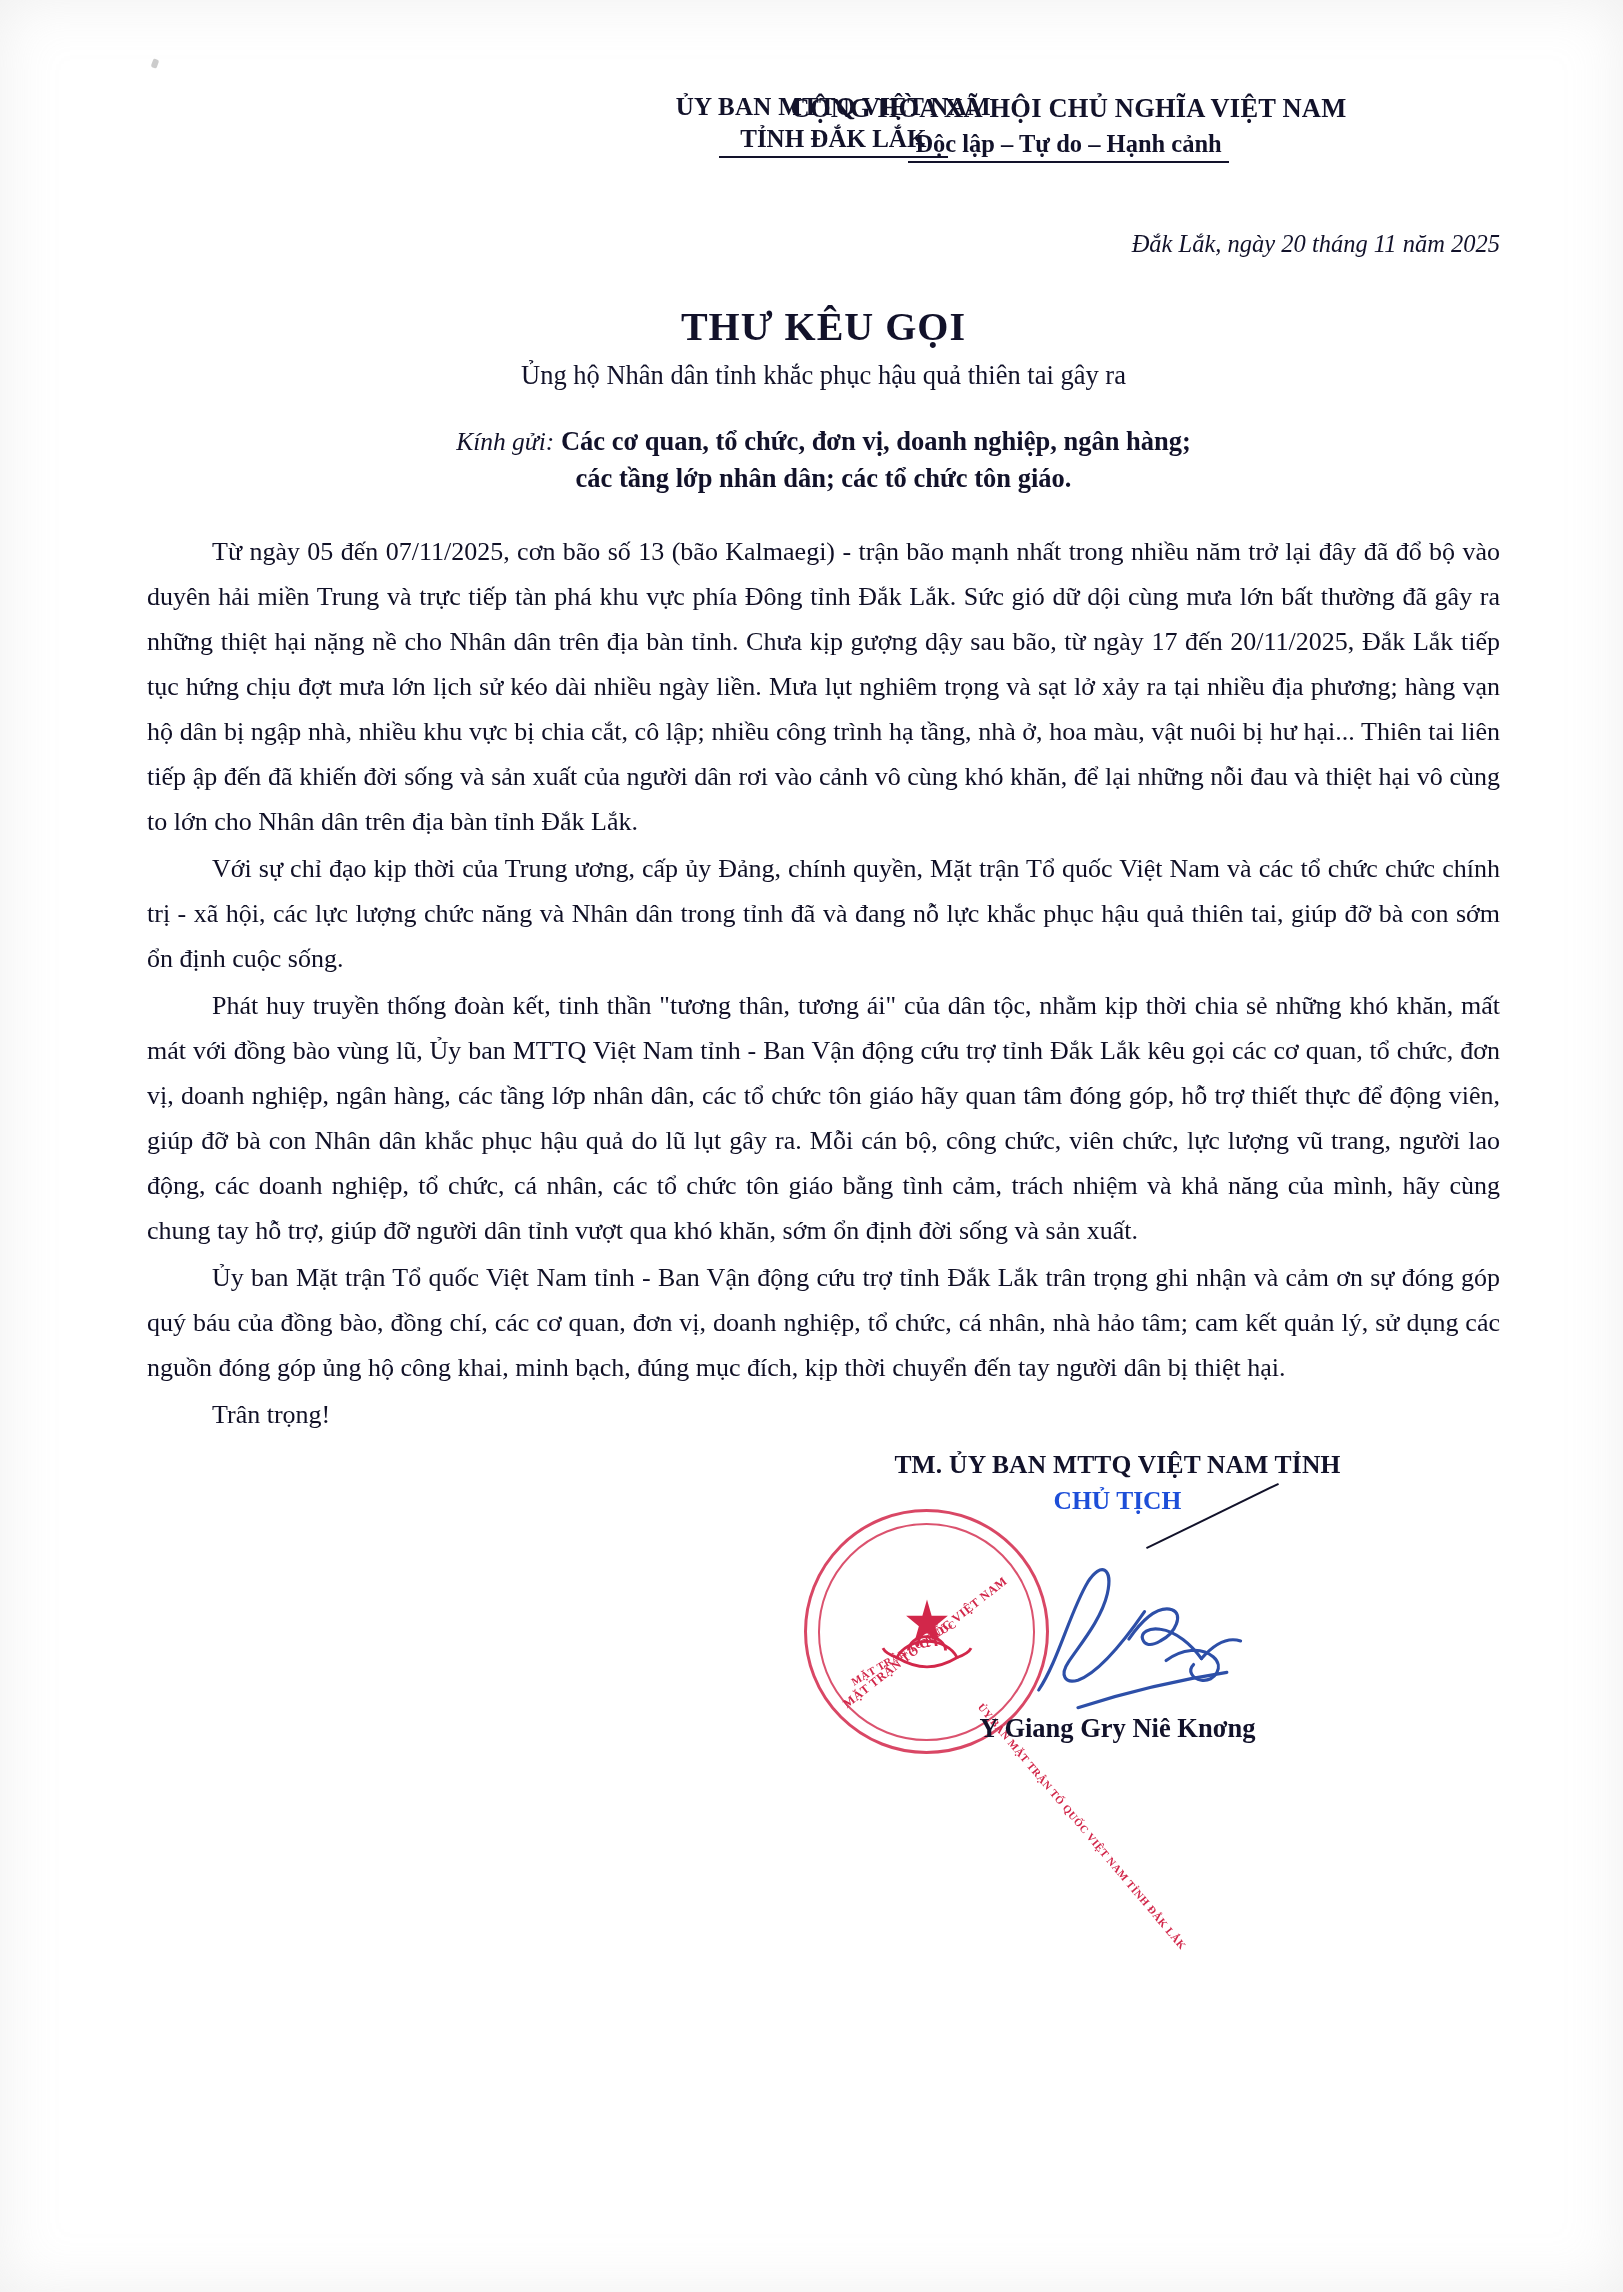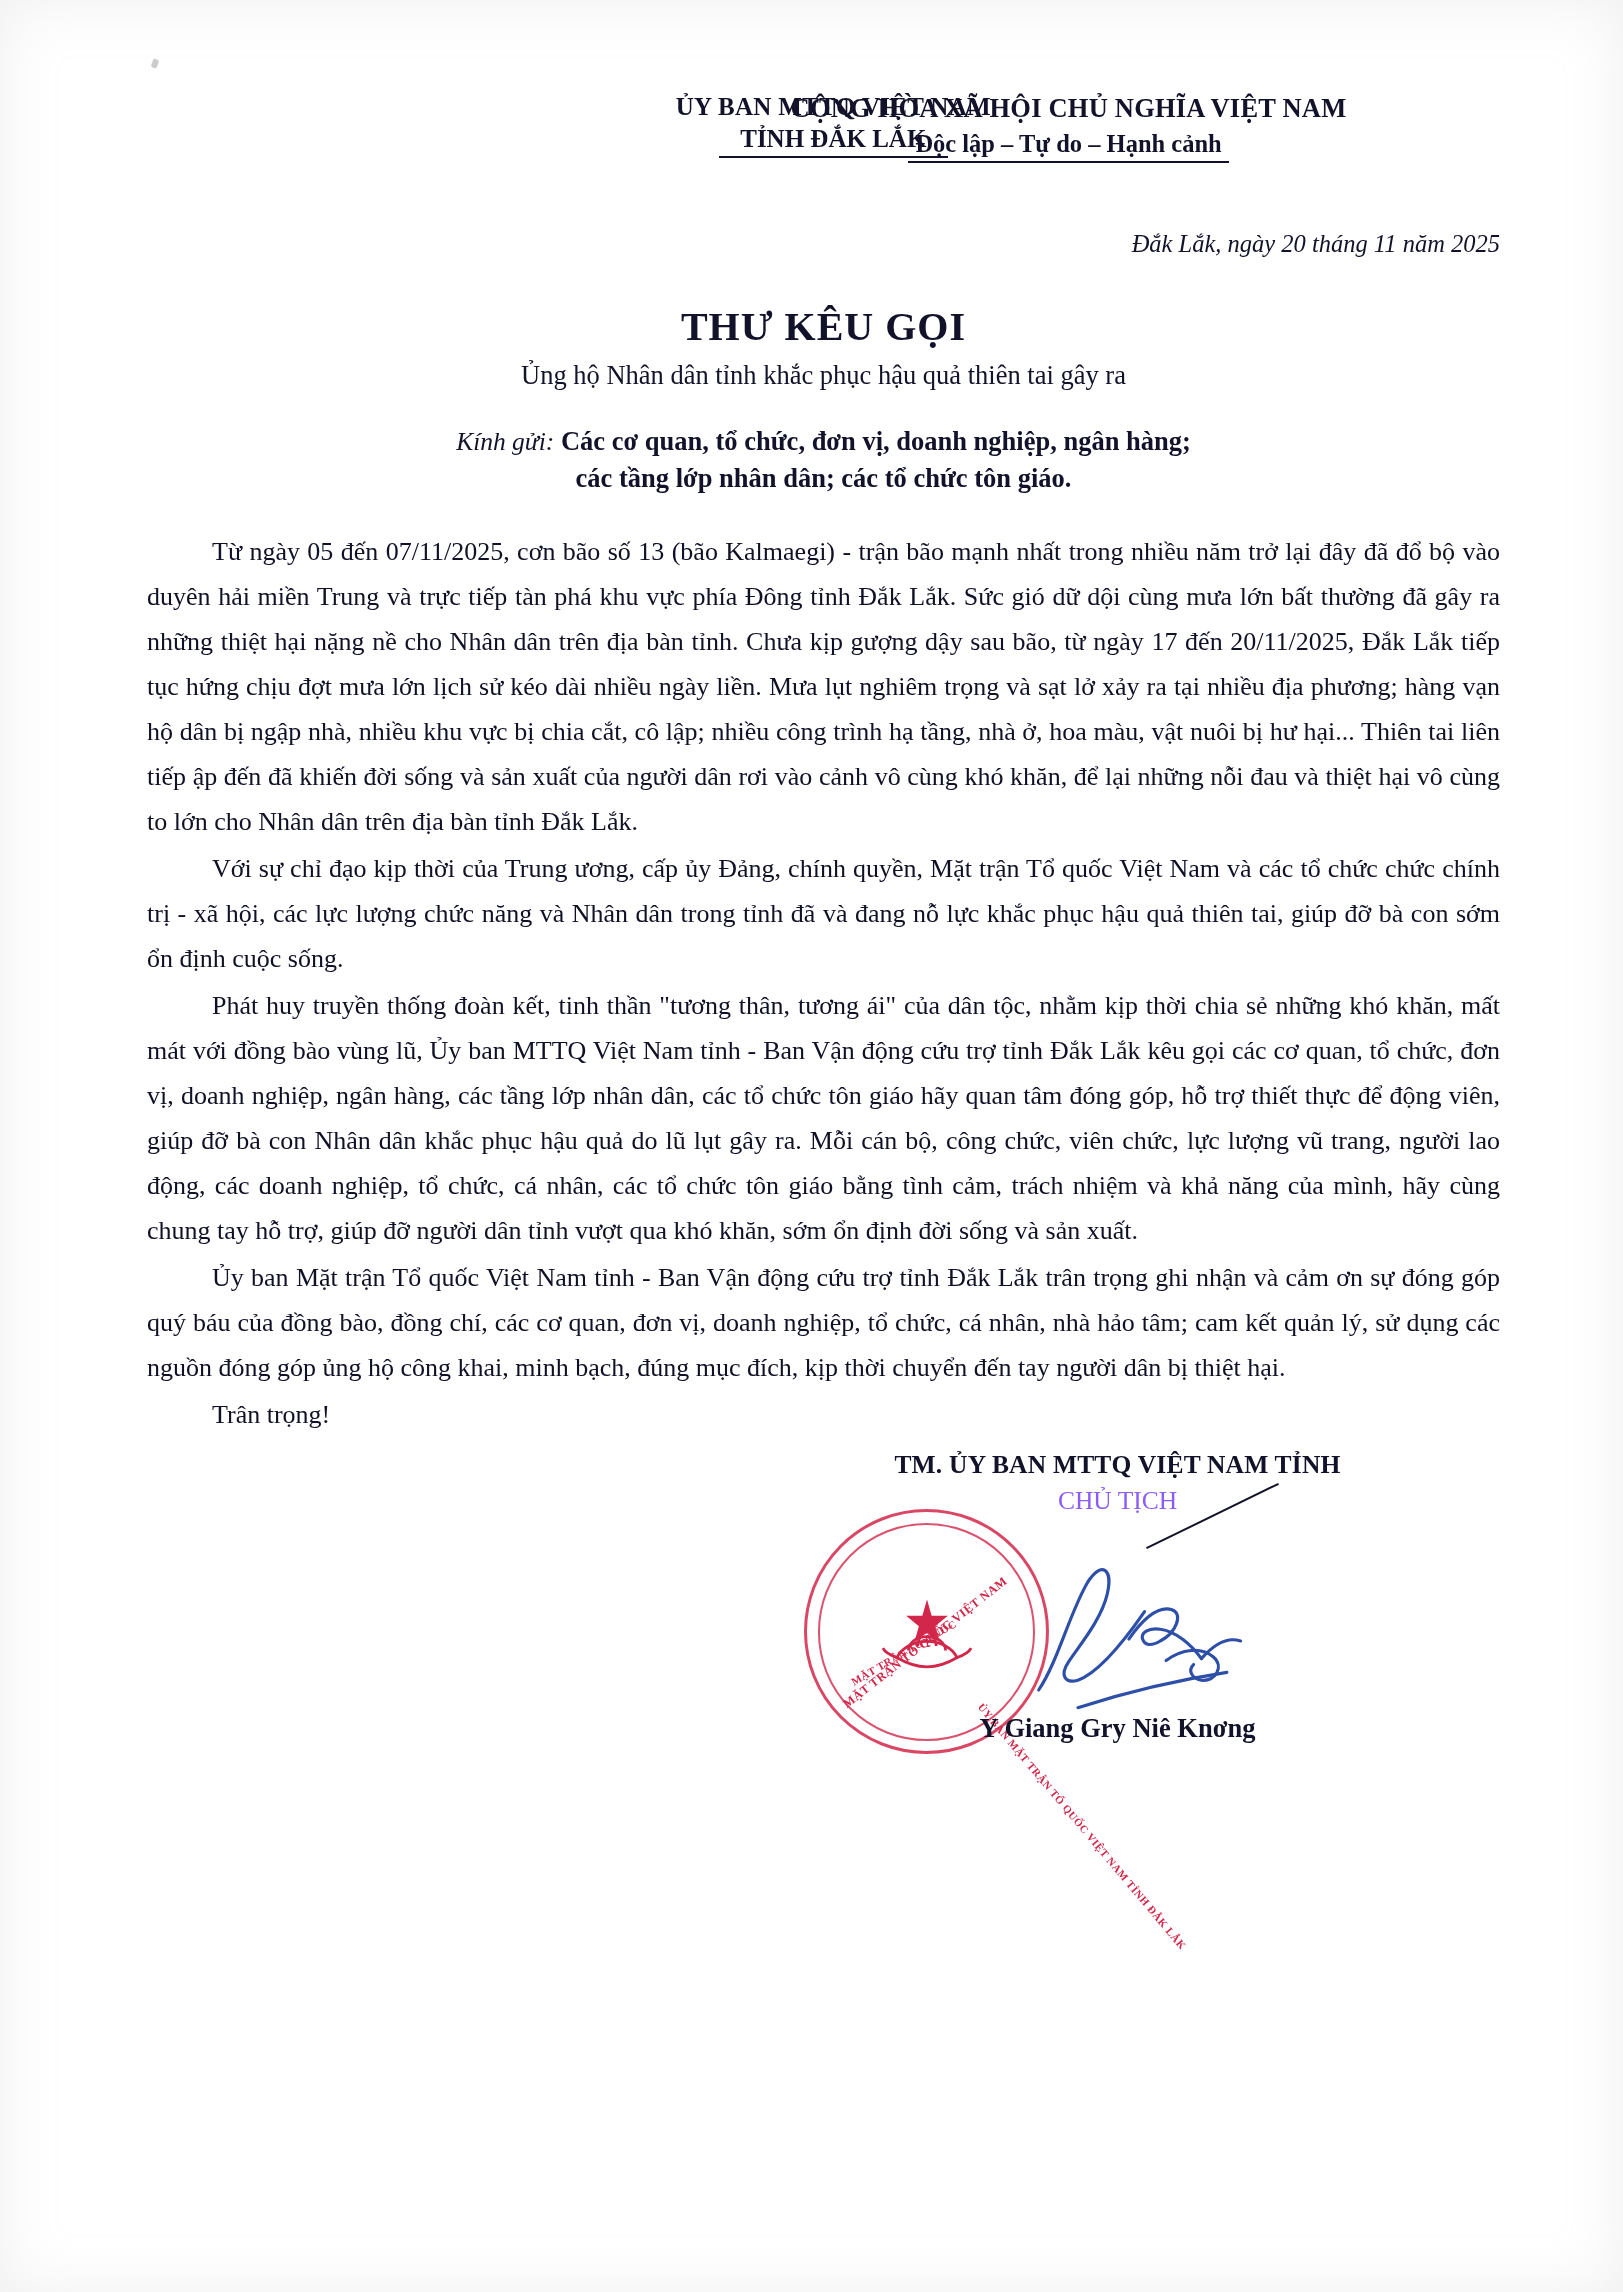--- a/index.html
+++ b/index.html
@@ -164,23 +164,23 @@
     width: 725px;
     text-align: center;
   }
   .sign-l1 {
     font-weight: bold;
     font-size: 25.5px;
     color: #12122a;
     letter-spacing: 0.2px;
   }
   .sign-l2 {
-    font-weight: normal;
+    font-weight: bold;
     font-size: 25.5px;
-    color: #8b5cf6;
+    color: #1d4ed8;
     margin-top: 5.9px;
   }
   .sign-name {
     position: absolute;
     left: 608px;
     top: 263px;
     width: 725px;
     text-align: center;
     font-weight: bold;
     font-size: 26.5px;

